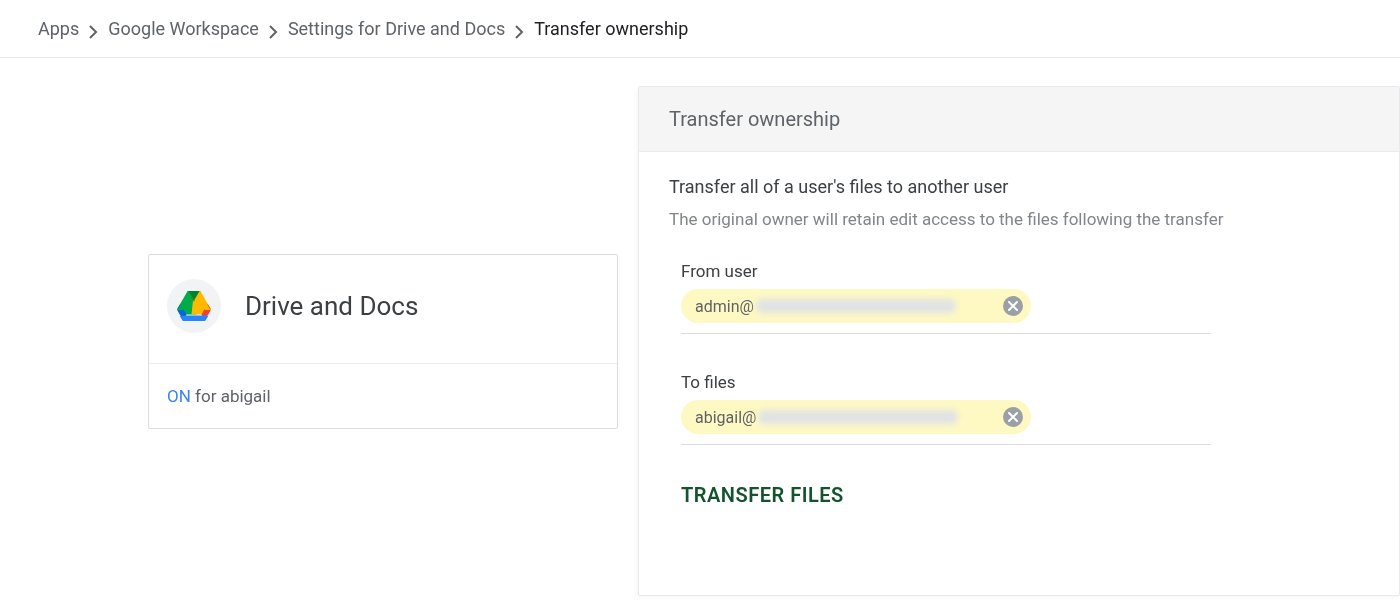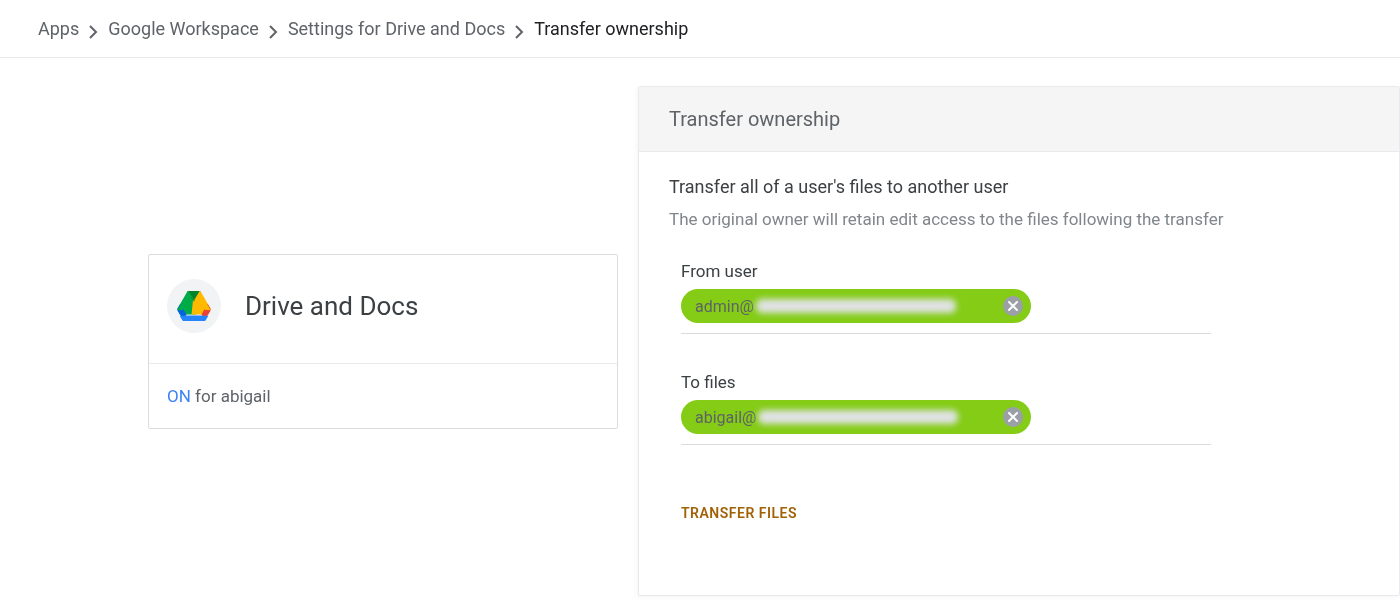--- a/index.html
+++ b/index.html
@@ -125,21 +125,21 @@
       width: 530px;
     }
     .field-label {
       font-size: 17px;
       color: #3c4043;
       margin-bottom: 8px;
     }
     .chip {
       display: inline-flex;
       align-items: center;
-      background: #84cc16;
+      background: #fef9c3;
       border-radius: 20px;
       padding: 7px 8px 7px 14px;
       font-size: 16px;
       color: #5f6368;
       gap: 4px;
       width: 350px;
       justify-content: space-between;
     }
     .chip-text-wrap {
       display: flex;
@@ -165,23 +165,22 @@
       justify-content: center;
       cursor: pointer;
       flex-shrink: 0;
     }
     .chip-close svg {
       width: 12px;
       height: 12px;
     }
     .transfer-btn {
       margin-left: 12px;
-      margin-top: 22px;
-      color: #a16207;
-      font-size: 14px;
+      color: #14532d;
+      font-size: 20px;
       font-weight: 600;
       letter-spacing: 0.5px;
       cursor: pointer;
       display: inline-block;
     }
   </style>
 </head>
 <body>
 
 <div class="breadcrumb">

